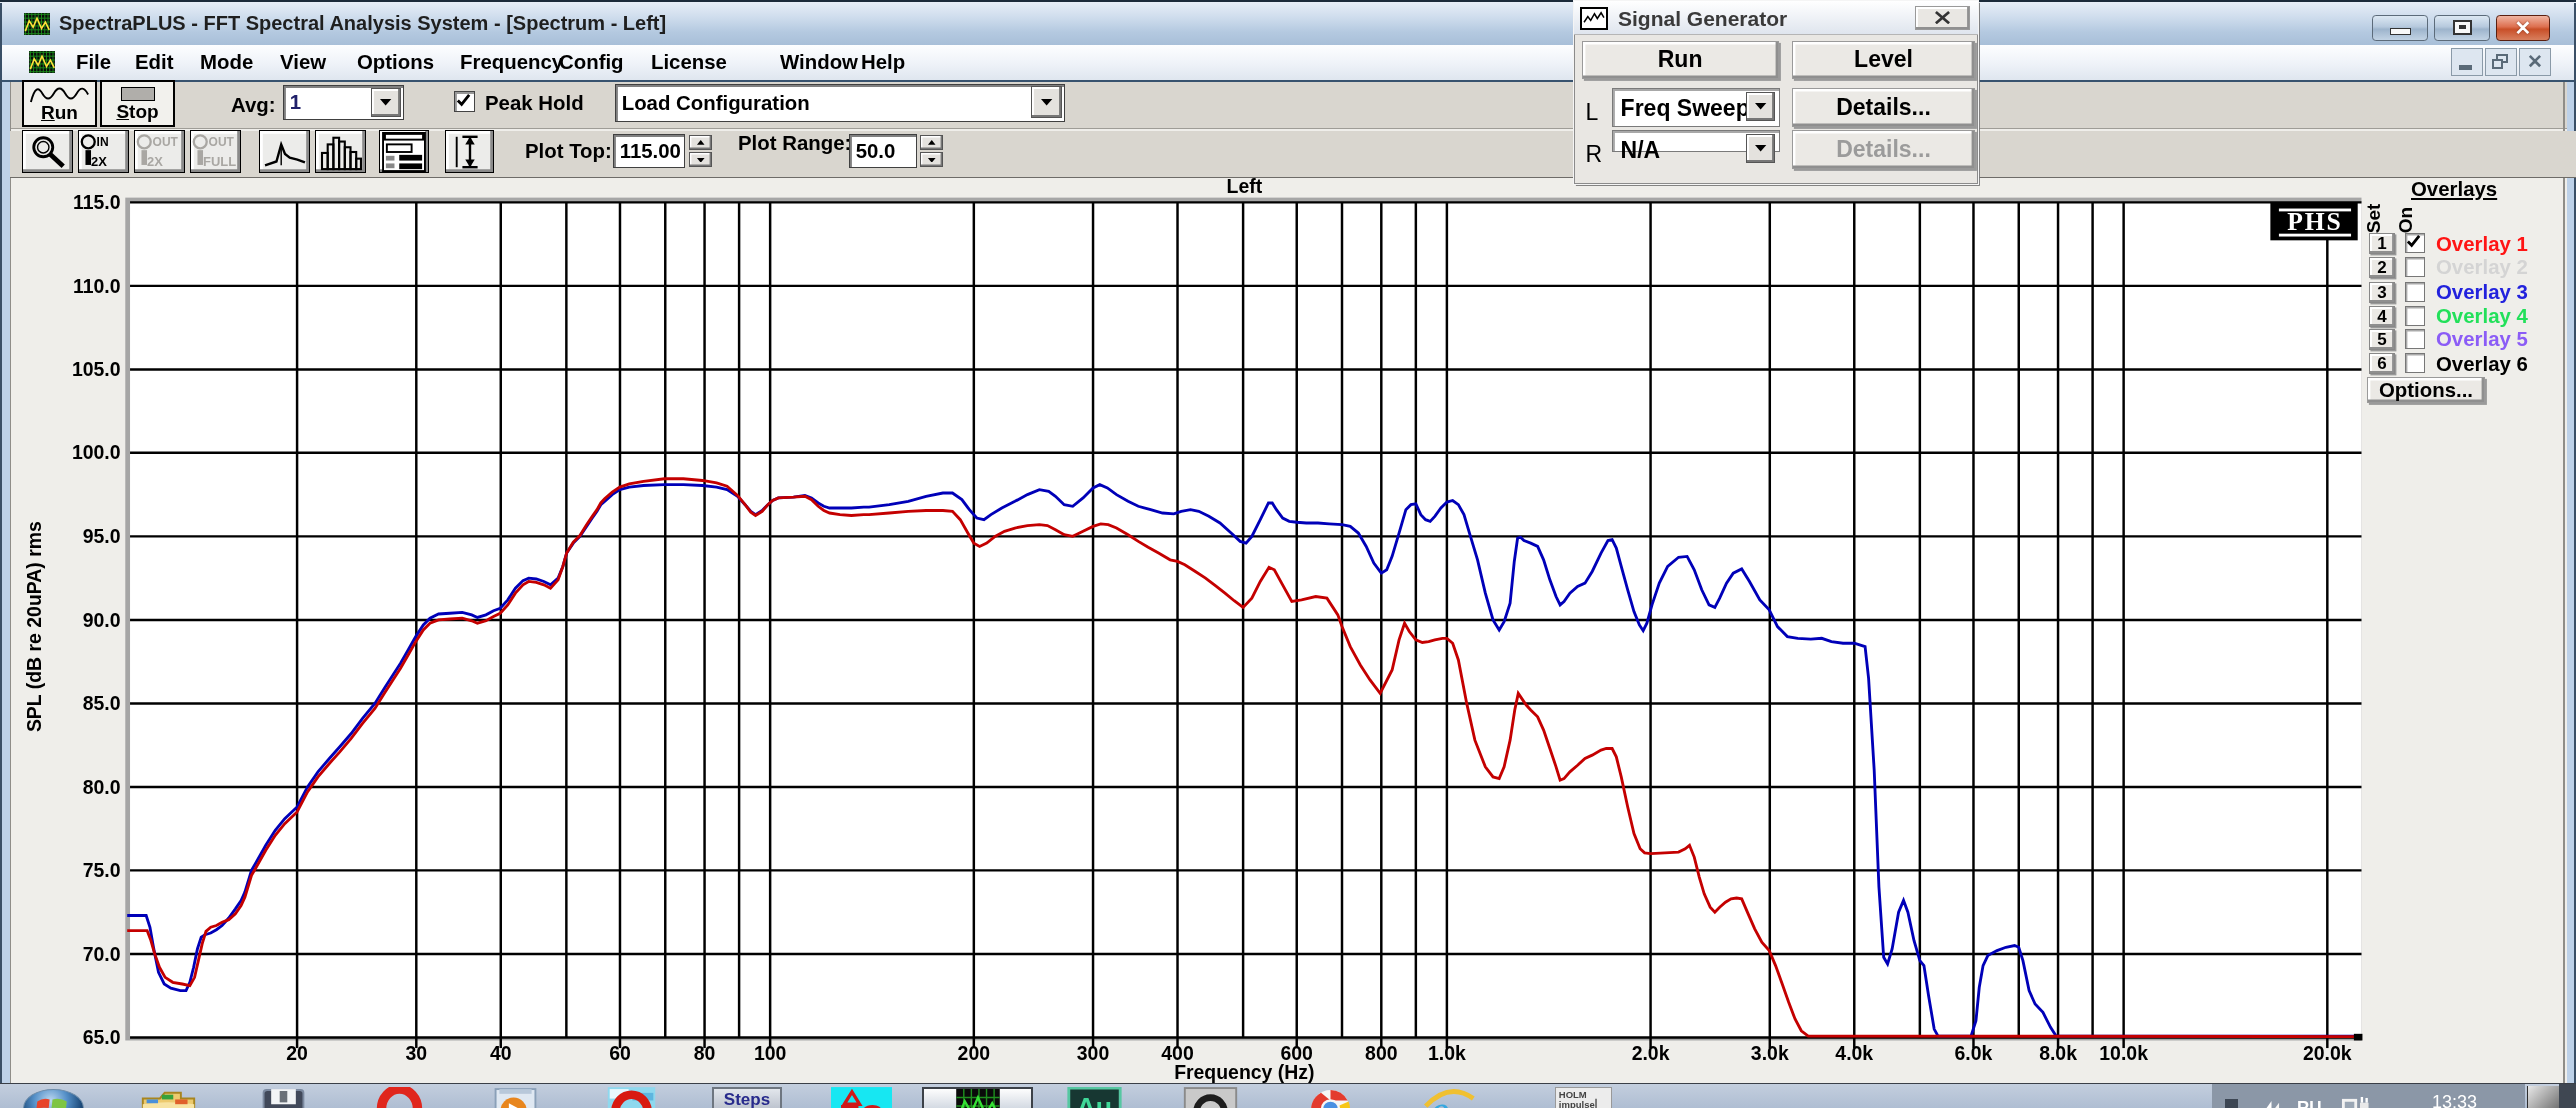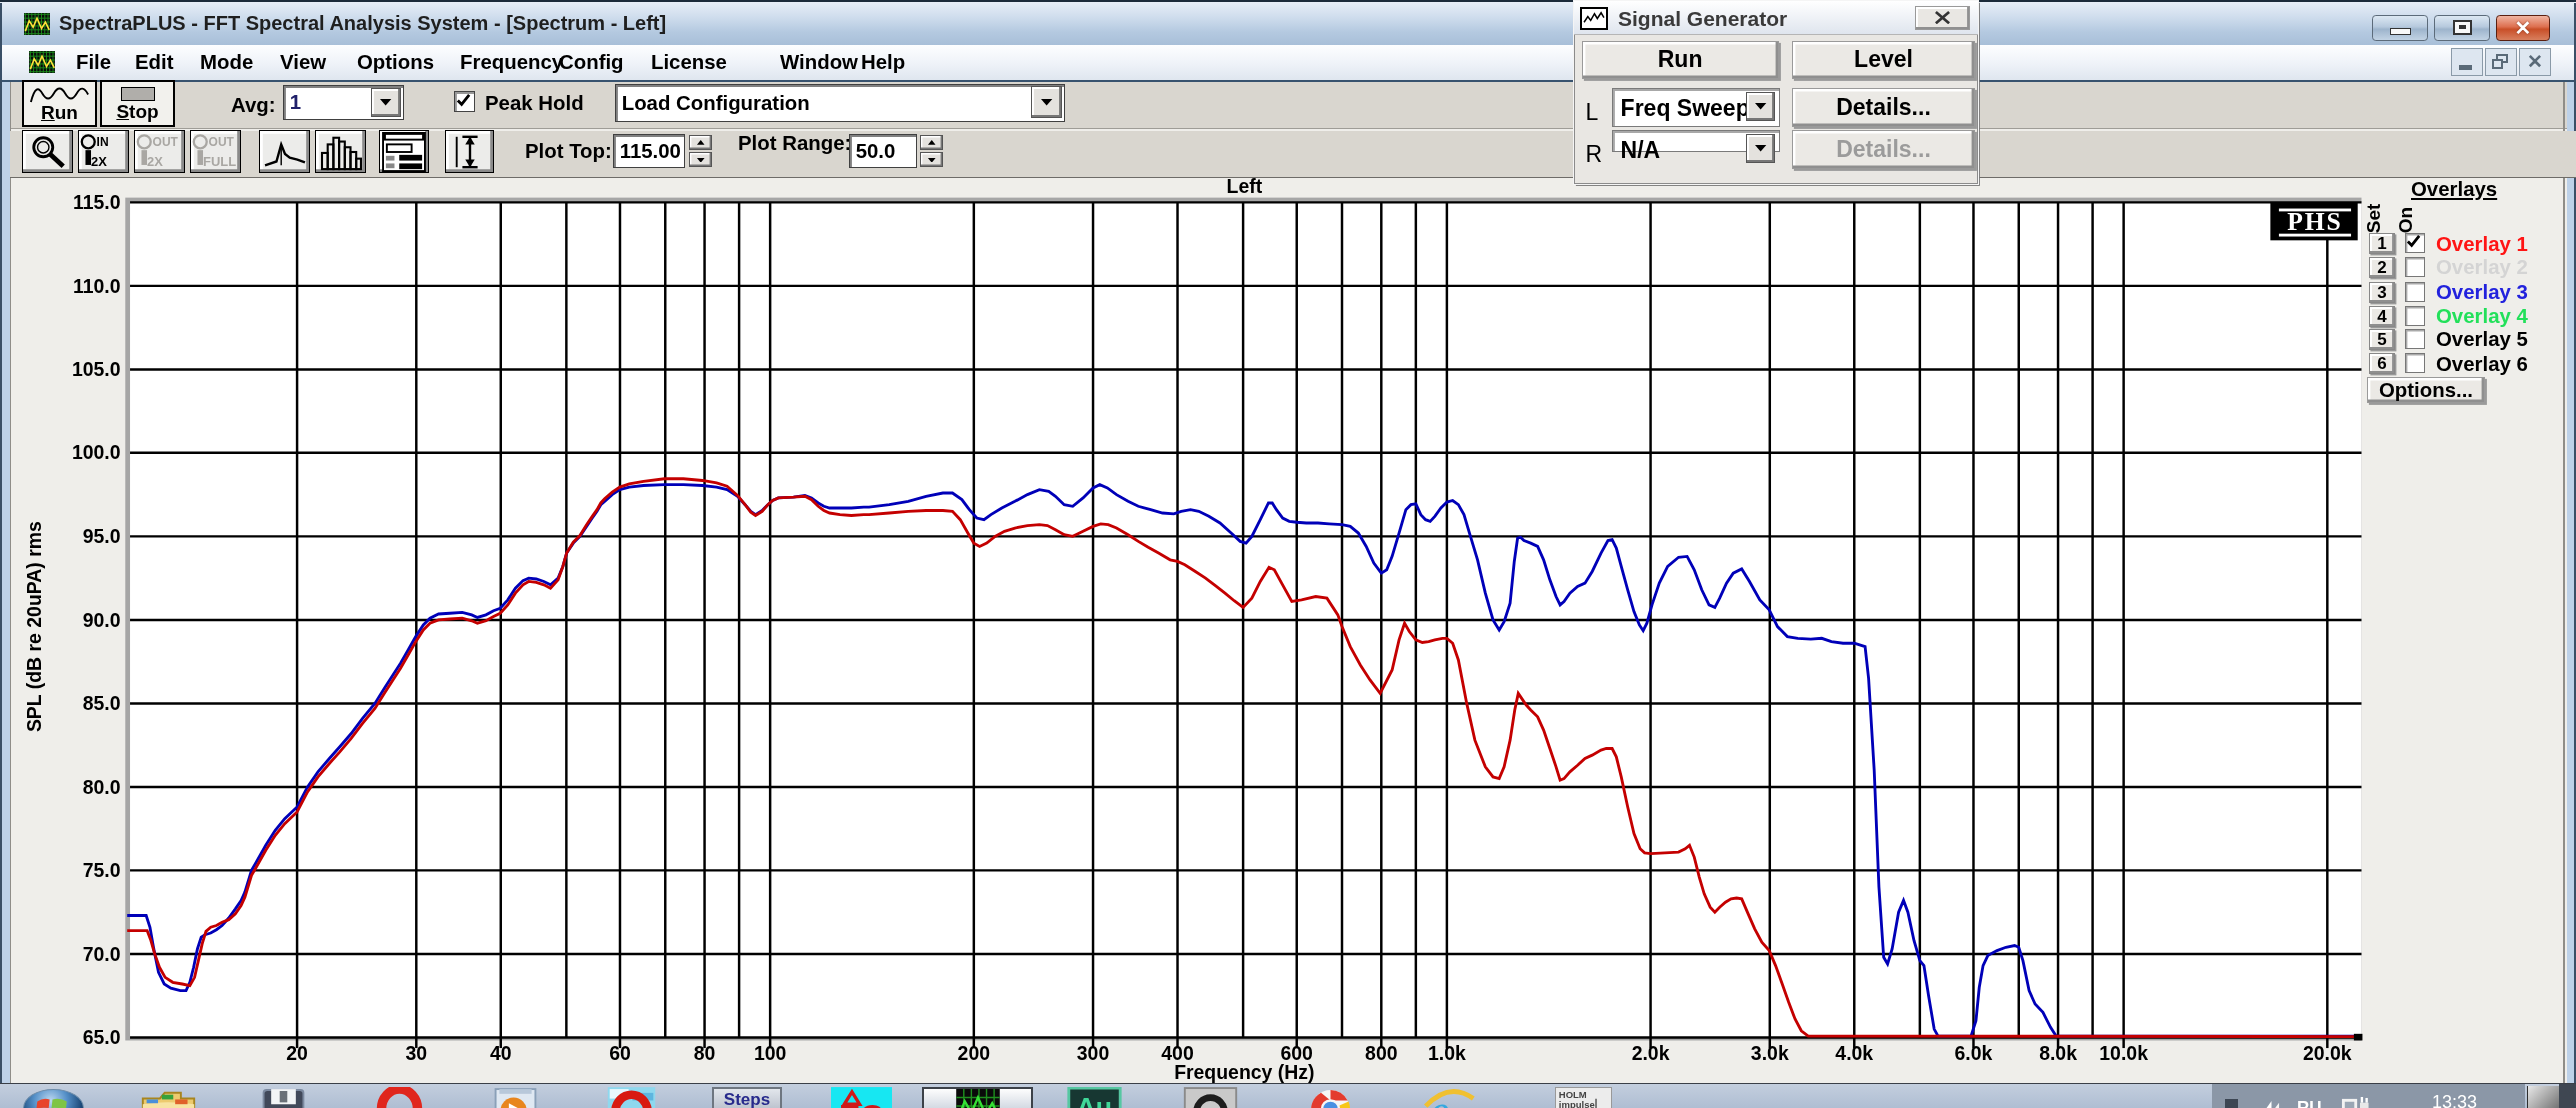--- a/index.html
+++ b/index.html
@@ -370,21 +370,21 @@
     <div class="ovcheck" style="left:2405px;top:257px;"></div>
     <div class="ovlabel" style="left:2436px;top:256px;color:#d4d4d4;">Overlay 2</div>
     <div class="setbtn" style="left:2369px;top:282px;">3</div>
     <div class="ovcheck" style="left:2405px;top:282px;"></div>
     <div class="ovlabel" style="left:2436px;top:281px;color:#2222dd;">Overlay 3</div>
     <div class="setbtn" style="left:2369px;top:306px;">4</div>
     <div class="ovcheck" style="left:2405px;top:306px;"></div>
     <div class="ovlabel" style="left:2436px;top:305px;color:#22e05a;">Overlay 4</div>
     <div class="setbtn" style="left:2369px;top:329px;">5</div>
     <div class="ovcheck" style="left:2405px;top:329px;"></div>
-    <div class="ovlabel" style="left:2436px;top:328px;color:#000000;">Overlay 5</div>
+    <div class="ovlabel" style="left:2436px;top:328px;color:#8b5cf6;">Overlay 5</div>
     <div class="setbtn" style="left:2369px;top:353px;">6</div>
     <div class="ovcheck" style="left:2405px;top:353px;"></div>
     <div class="ovlabel" style="left:2436px;top:353px;color:#000000;">Overlay 6</div>
 <div class="sgbtn" style="left:2367px;top:377px;width:118px;height:26px;font-size:20.4px;">Options...</div>
 
 <div class="abs" id="sg"></div>
 <div class="abs" id="sgwrap" style="left:1574px;top:0.9px;width:404px;height:183px;">
 <div id="sgtitle"></div>
 <div style="position:absolute;left:5.7px;top:5.7px;width:28.5px;height:23px;background:#fff;border:2.4px solid #000;"><svg width="24" height="18" viewBox="0 0 25 19">
           <path d="M2 14 L6 8 L9 12 L13 5 L16 10 L20 4 L23 9" fill="none" stroke="#000" stroke-width="1.6"></path>

